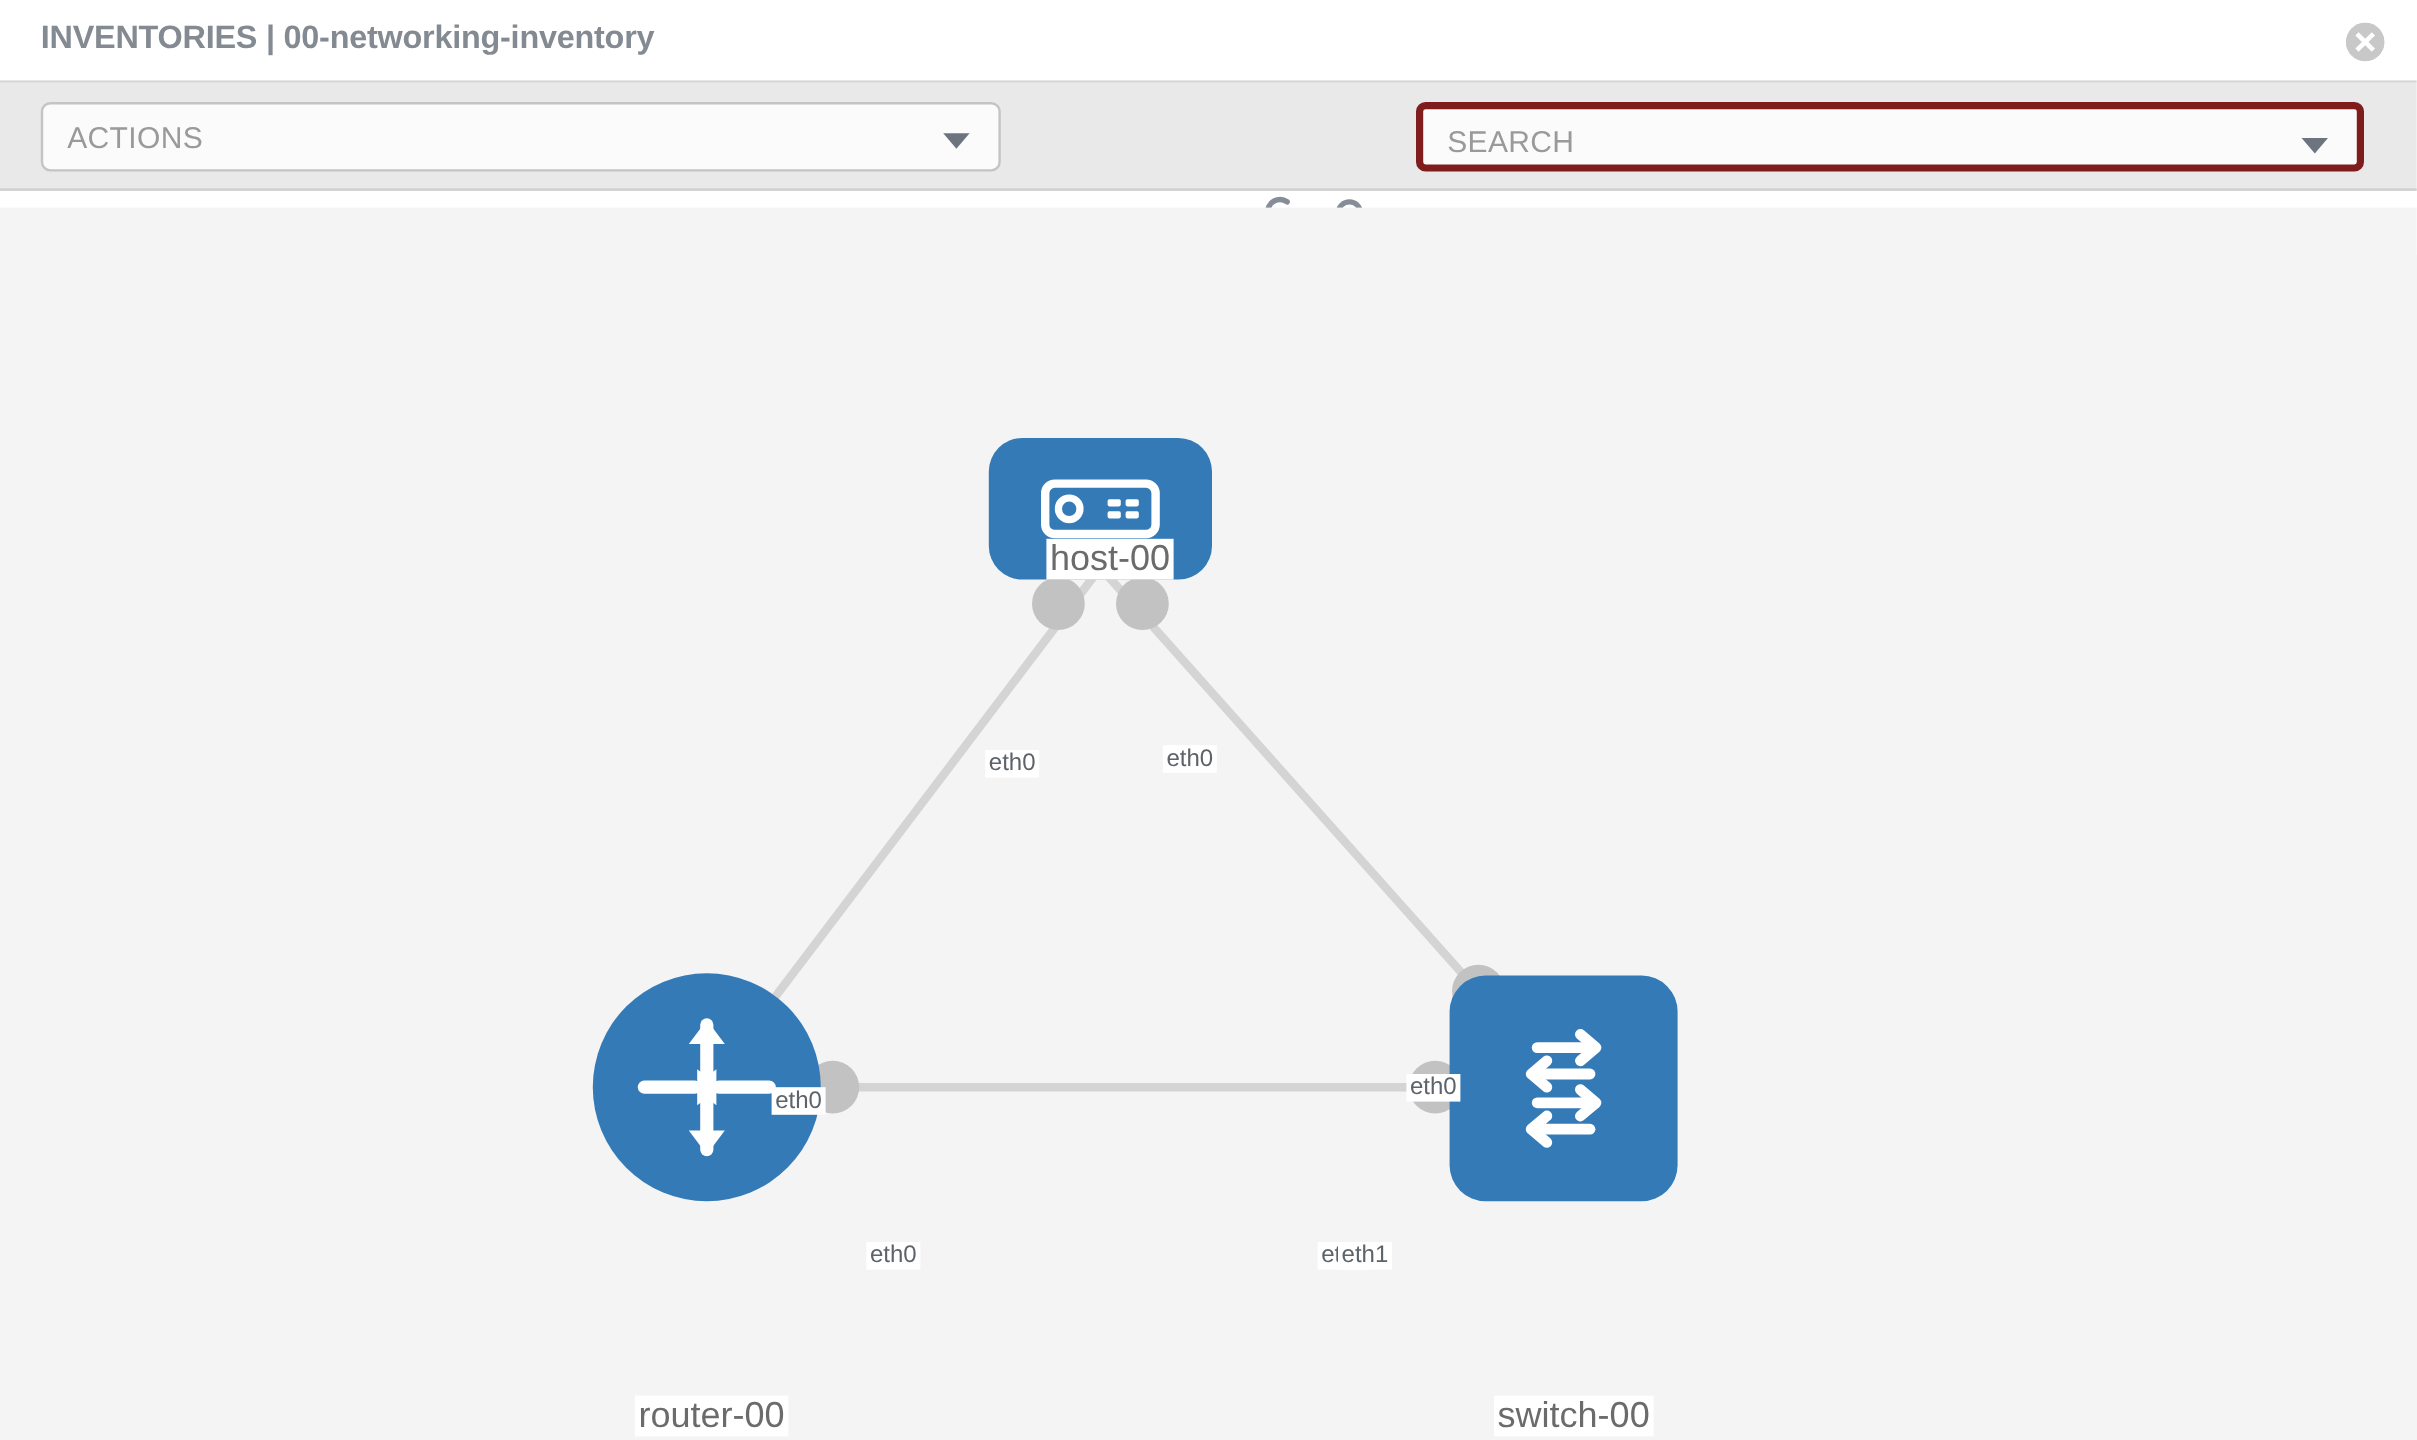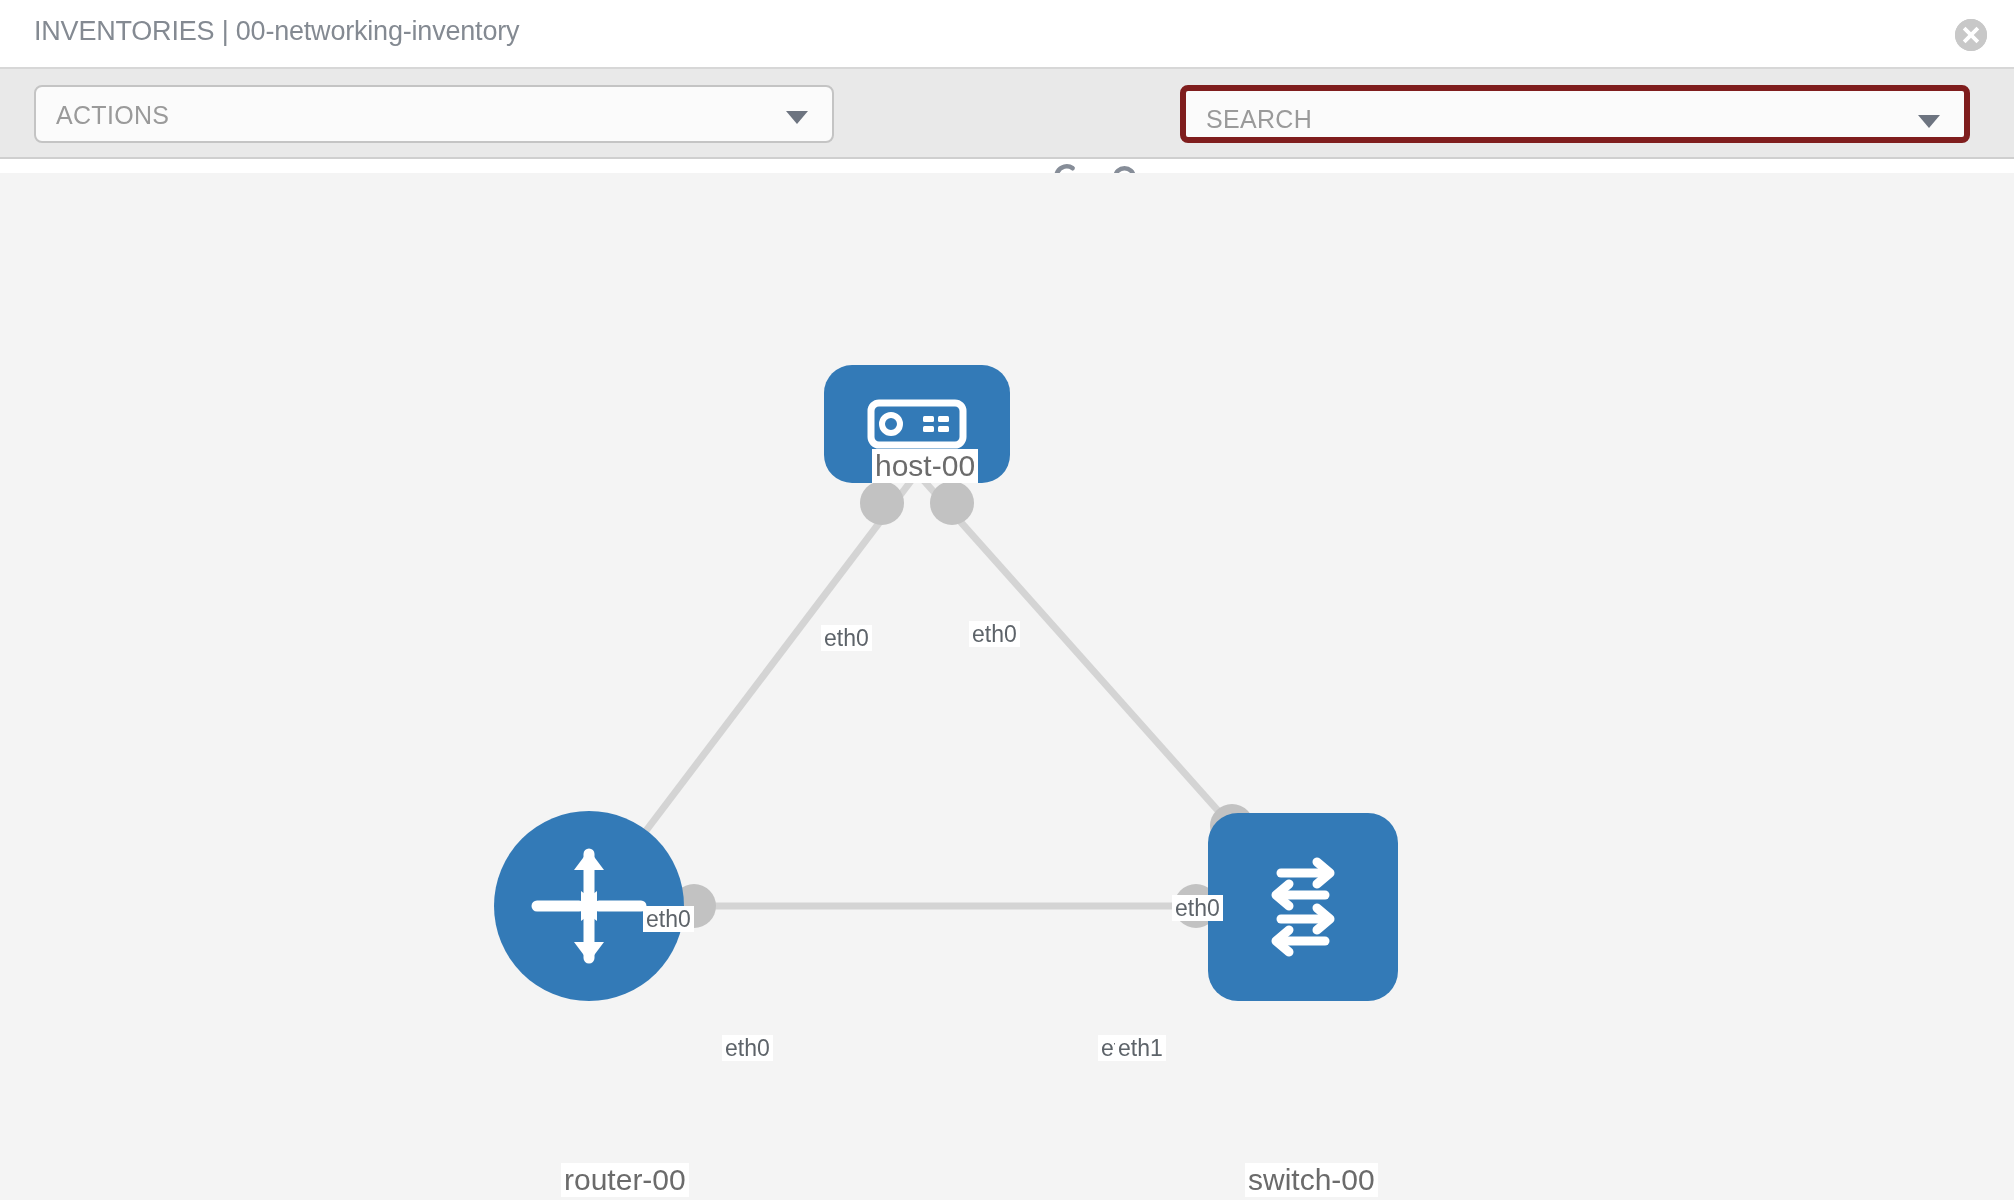--- a/index.html
+++ b/index.html
@@ -29,21 +29,21 @@
     height: 69px;
     background: #ffffff;
     border-bottom: 2px solid #d7d7d7;
     box-sizing: border-box;
   }
   .page-title {
     position: absolute;
     left: 34px;
     top: 16px;
     font-size: 27px;
-    font-weight: normal;
+    font-weight: bold;
     color: #848a92;
     letter-spacing: -0.2px;
     font-family: "Liberation Sans", sans-serif;
     white-space: nowrap;
   }
   .close-btn {
     position: absolute;
     right: 27px;
     top: 19px;
     width: 32px;
@@ -144,21 +144,21 @@
   
   .node-label {
     position: absolute;
     background: #ffffff;
     color: #6b6b6b;
     font-family: "Liberation Sans", sans-serif;
     white-space: nowrap;
     line-height: 1.05;
   }
   .node-label.big   { font-size: 30px; padding: 1px 3px; }
-  .node-label.iface { font-size: 23px; padding: 1px 3px; color: #5d6369; }
+  .node-label.iface { font-size: 20px; padding: 1px 3px; color: #5d6369; }
 </style>
 </head>
 <body>
 
 <div id="app">
 
   <div class="header">
     <div class="page-title">INVENTORIES | 00-networking-inventory</div>
 
     <div class="close-btn">
@@ -280,21 +280,21 @@
 
         <g>
           <rect x="1208" y="640" width="190" height="188" rx="30" ry="30" fill="#337ab7"></rect>
           <use href="#glyph-switch" transform="translate(1303,734)"></use>
         </g>
       </g>
     </svg>
 
     <div class="node-label big" style="left:872px; top:276px;">host-00</div>
 
-    <div class="node-label big" style="left:529px; top:990px;margin-left:32px;">router-00</div>
+    <div class="node-label big" style="left:529px; top:990px;">router-00</div>
 
     <div class="node-label big" style="left:1245px; top:990px;">switch-00</div>
 
     <div class="node-label iface" style="left:821px; top:452px;">eth0</div>
 
     <div class="node-label iface" style="left:969px; top:448px;">eth0</div>
 
     <div class="node-label iface" style="left:643px; top:733px;">eth0</div>
 
     <div class="node-label iface" style="left:1172px; top:722px;">eth0</div>

